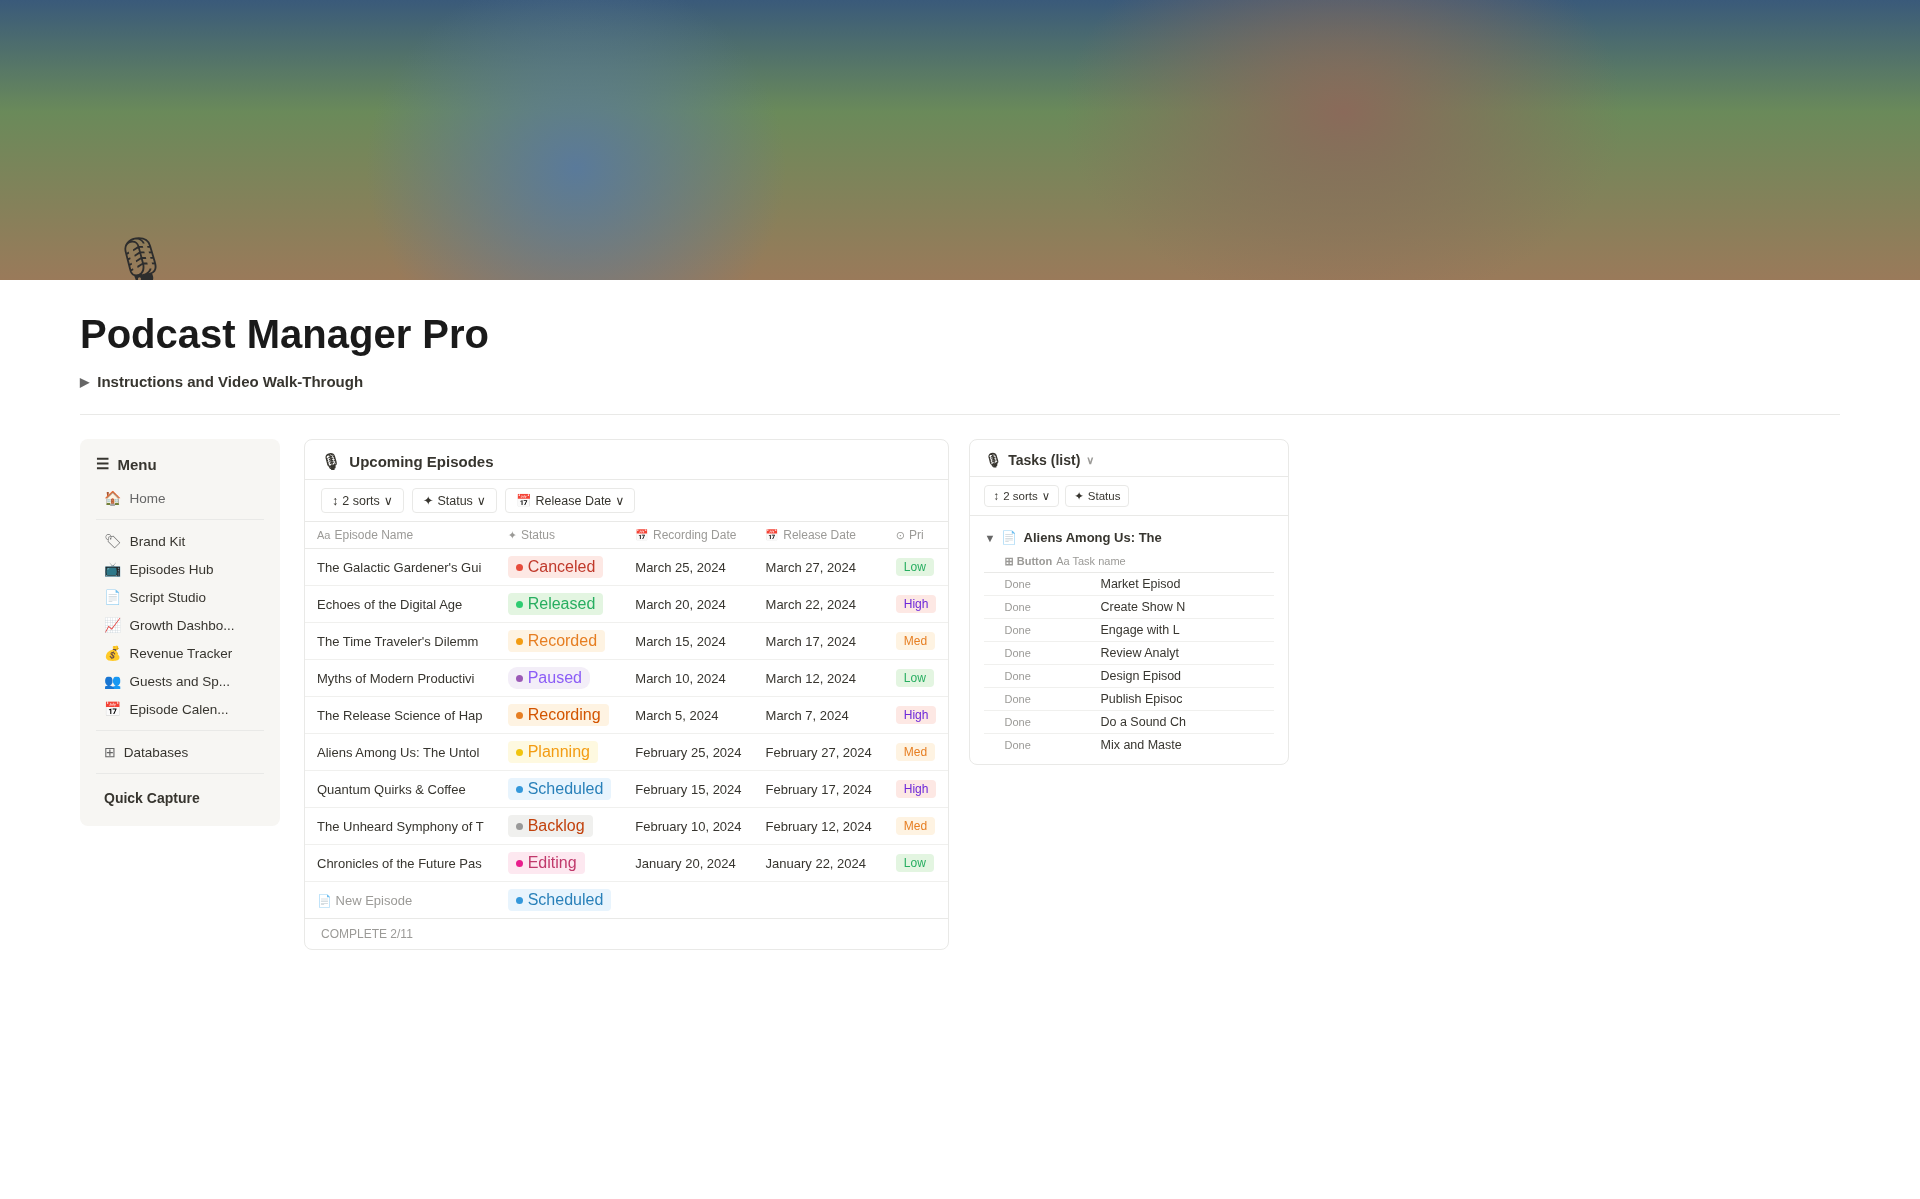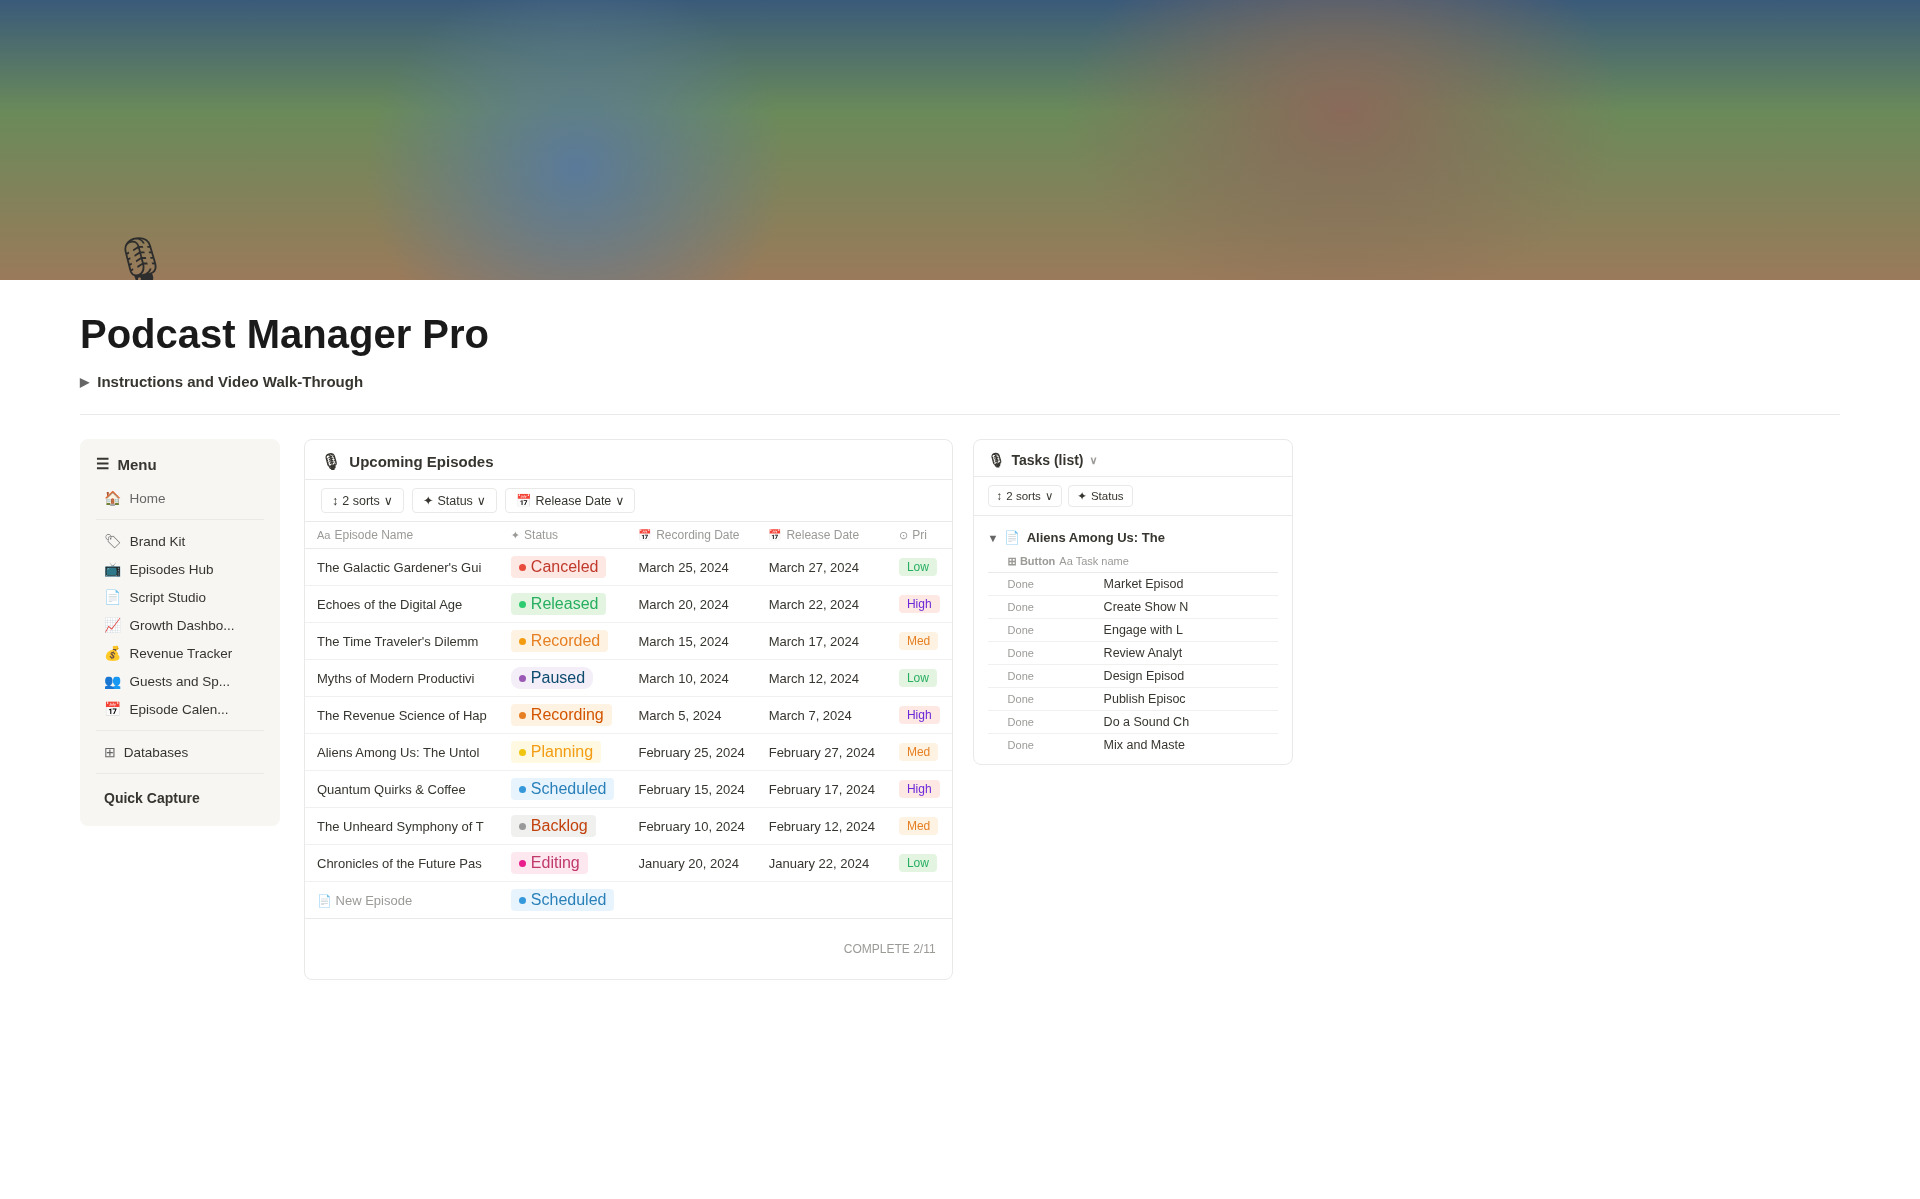--- a/index.html
+++ b/index.html
@@ -185,21 +185,21 @@
       font-weight: 500;
     }
     .status-dot { width: 7px; height: 7px; border-radius: 50%; display: inline-block; }
 
     .status-canceled { background: #fde8e4; color: #c0392b; }
     .status-canceled .status-dot { background: #e74c3c; }
     .status-released { background: #e3f5e1; color: #27ae60; }
     .status-released .status-dot { background: #2ecc71; }
     .status-recorded { background: #fef3e2; color: #e67e22; }
     .status-recorded .status-dot { background: #f39c12; }
-    .status-paused { background: #f3eef8; color: #0c4a6e; border-radius: 9px; }
+    .status-paused { background: #f3eef8; color: #8b5cf6; border-radius: 9px; }
     .status-paused .status-dot { background: #9b59b6; }
     .status-recording { background: #fef3e2; color: #d35400; }
     .status-recording .status-dot { background: #e67e22; }
     .status-planning { background: #fef9e0; color: #f39c12; }
     .status-planning .status-dot { background: #f1c40f; }
     .status-scheduled { background: #e8f4fd; color: #2980b9; }
     .status-scheduled .status-dot { background: #3498db; }
     .status-backlog { background: #f0f0ee; color: #c2410c; }
     .status-backlog .status-dot { background: #999; }
     .status-editing { background: #fde8f0; color: #c0396b; }
@@ -210,28 +210,27 @@
       padding: 2px 8px;
       border-radius: 4px;
       font-size: 12px;
       font-weight: 500;
     }
     .priority-low { background: #e3f5e1; color: #27ae60; }
     .priority-high { background: #fde8e4; color: #6d28d9; }
     .priority-med { background: #fef3e2; color: #e67e22; }
 
     .complete-bar {
-      padding: 23px 16px;
+      padding: 8px 16px;
       font-size: 12px;
       color: #9b9a97;
       border-top: 1px solid #e9e9e7;
       display: flex;
       align-items: center;
       gap: 6px;
-      justify-content: flex-end;
     }
     .new-episode-row td { color: #9b9a97; }
 
     
     .right-panel {
       width: 320px;
       min-width: 280px;
       border: 1px solid #e9e9e7;
       border-radius: 8px;
       overflow: hidden;
@@ -468,21 +467,21 @@
         <span class="status-dot"></span>Paused
       </span>
     </td>
     <td>March 10, 2024</td>
     <td>March 12, 2024</td>
     <td>
       <span class="priority-badge priority-low">Low</span>
     </td>
   </tr>
                 <tr>
-    <td>The Revenue Science of Hap</td>
+    <td>The Release Science of Hap</td>
     <td>
       <span class="status-badge status-recording">
         <span class="status-dot"></span>Recording
       </span>
     </td>
     <td>March 5, 2024</td>
     <td>March 7, 2024</td>
     <td>
       <span class="priority-badge priority-high">High</span>
     </td>

